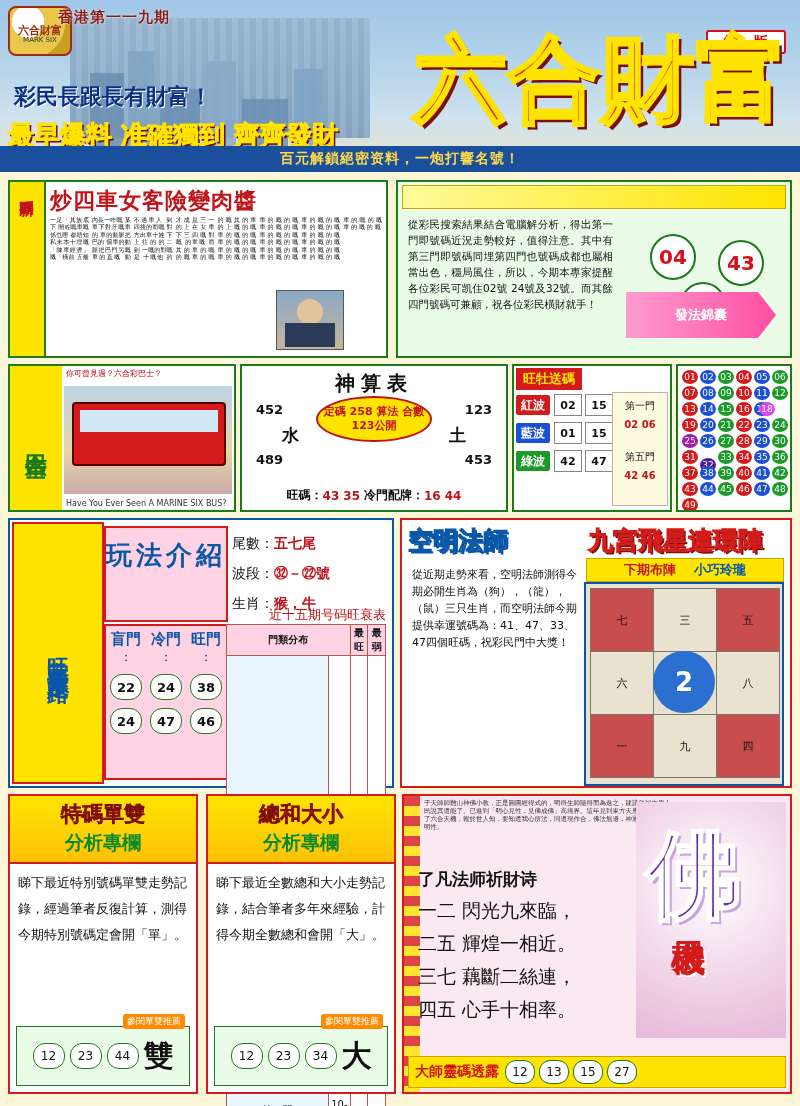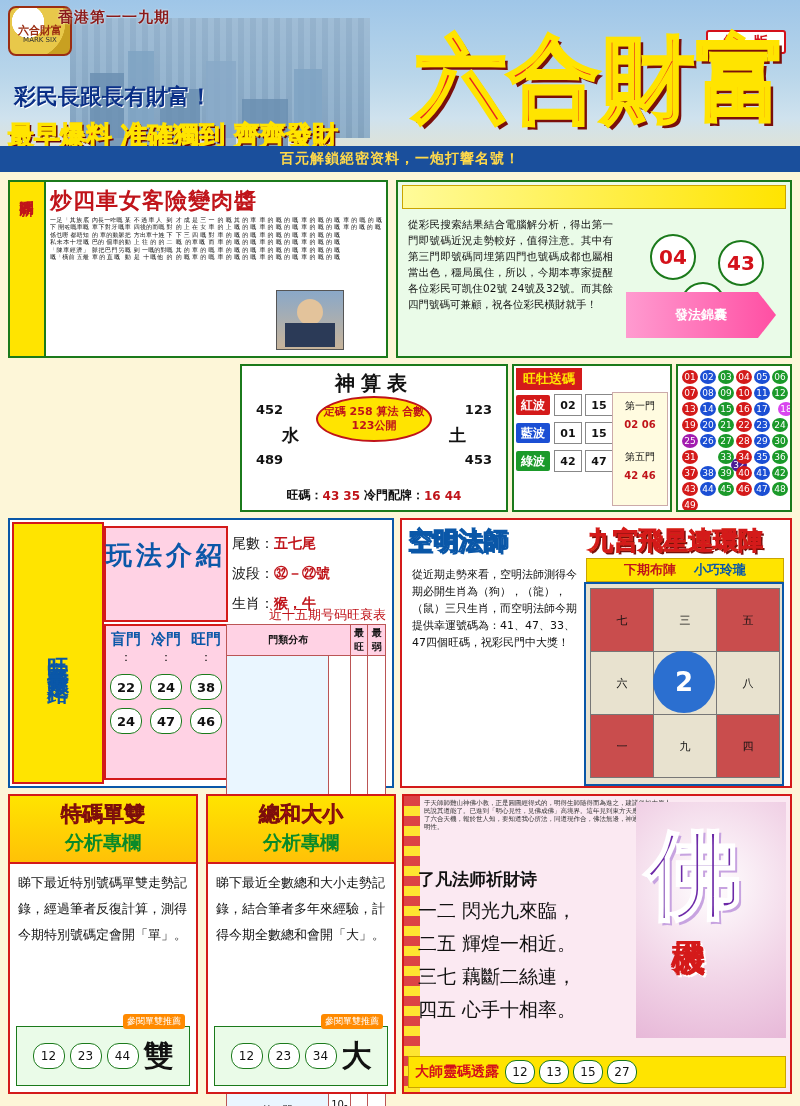--- a/index.html
+++ b/index.html
@@ -236,20 +236,32 @@
 
   <div class="abs analysis">
     <div class="analysis-top"></div>
     <div class="analysis-text">從彩民搜索結果結合電腦解分析，得出第一門即號碼近況走勢較好，值得注意。其中有第三門即號碼同埋第四門也號碼成都也屬相當出色，穩局風住，所以，今期本專家提醒各位彩民可凯住02號 24號及32號。而其餘四門號碼可兼顧，祝各位彩民橫財就手！</div>
     <div class="ball ctr" style="left:252px;top:52px;">04</div>
     <div class="ball ctr" style="left:320px;top:58px;">43</div>
     <div class="ball ctr" style="left:282px;top:100px;">22</div>
     <div class="arrowband ctr">發法錦囊</div>
   </div>
 
+  <div class="abs bus">
+    <div class="bus-left ctr">
+      <span>六合巴士</span>
+    </div>
+    <div class="bus-cap">你可曾見過？六合彩巴士？</div>
+    <div class="bus-pic">
+      <div class="bus-body">
+        <div class="bus-win"></div>
+      </div>
+    </div>
+    <div class="bus-foot">Have You Ever Seen A MARINE SIX BUS?</div>
+  </div>
 
   <div class="abs calc">
     <div class="calc-title">神算表</div>
     <div class="calc-center ctr">定碼 258 算法 合數 123公開</div>
     <div class="calc-n" style="left:14px;top:36px;">452</div>
     <div class="calc-n" style="right:14px;top:36px;">123</div>
     <div class="calc-e" style="left:40px;top:58px;">水</div>
     <div class="calc-e" style="right:40px;top:58px;">土</div>
     <div class="calc-n" style="left:14px;top:86px;">489</div>
     <div class="calc-n" style="right:14px;top:86px;">453</div>
@@ -300,35 +312,35 @@
         <div class="ng" style="left: 22px; top: 20px; background: rgb(27, 79, 212);">08</div>
         <div class="ng" style="left: 40px; top: 20px; background: rgb(27, 154, 42);">09</div>
         <div class="ng" style="left: 58px; top: 20px; background: rgb(212, 26, 26);">10</div>
         <div class="ng" style="left: 76px; top: 20px; background: rgb(27, 79, 212);">11</div>
         <div class="ng" style="left: 94px; top: 20px; background: rgb(27, 154, 42);">12</div>
         <div class="ng" style="left: 4px; top: 36px; background: rgb(212, 26, 26);">13</div>
         <div class="ng" style="left: 22px; top: 36px; background: rgb(27, 79, 212);">14</div>
         <div class="ng" style="left: 40px; top: 36px; background: rgb(27, 154, 42);">15</div>
         <div class="ng" style="left: 58px; top: 36px; background: rgb(212, 26, 26);">16</div>
         <div class="ng" style="left: 76px; top: 36px; background: rgb(27, 79, 212);">17</div>
-        <div class="ng" style="left: 100px; top: 36px; background: #d946ef;">18</div>
+        <div class="ng" style="left: 81px; top: 36px; background: #d946ef;">18</div>
         <div class="ng" style="left: 4px; top: 52px; background: rgb(212, 26, 26);">19</div>
         <div class="ng" style="left: 22px; top: 52px; background: rgb(27, 79, 212);">20</div>
         <div class="ng" style="left: 40px; top: 52px; background: rgb(27, 154, 42);">21</div>
         <div class="ng" style="left: 58px; top: 52px; background: rgb(212, 26, 26);">22</div>
         <div class="ng" style="left: 76px; top: 52px; background: rgb(27, 79, 212);">23</div>
         <div class="ng" style="left: 94px; top: 52px; background: rgb(27, 154, 42);">24</div>
         <div class="ng" style="left: 4px; top: 68px; background: #a21caf;">25</div>
         <div class="ng" style="left: 22px; top: 68px; background: rgb(27, 79, 212);">26</div>
         <div class="ng" style="left: 40px; top: 68px; background: rgb(27, 154, 42);">27</div>
         <div class="ng" style="left: 58px; top: 68px; background: rgb(212, 26, 26);">28</div>
         <div class="ng" style="left: 76px; top: 68px; background: rgb(27, 79, 212);">29</div>
         <div class="ng" style="left: 94px; top: 68px; background: rgb(27, 154, 42);">30</div>
         <div class="ng" style="left: 4px; top: 84px; background: rgb(212, 26, 26);">31</div>
-        <div class="ng" style="left: 22px; top: 92px; background: #4c1d95; margin-left: 31px;">32</div>
+        <div class="ng" style="left: 22px; top: 92px; background: #4c1d95;">32</div>
         <div class="ng" style="left: 40px; top: 84px; background: rgb(27, 154, 42);">33</div>
         <div class="ng" style="left: 58px; top: 84px; background: rgb(212, 26, 26);">34</div>
         <div class="ng" style="left: 76px; top: 84px; background: rgb(27, 79, 212);">35</div>
         <div class="ng" style="left: 94px; top: 84px; background: rgb(27, 154, 42);">36</div>
         <div class="ng" style="left: 4px; top: 100px; background: rgb(212, 26, 26);">37</div>
         <div class="ng" style="left: 22px; top: 100px; background: rgb(27, 79, 212);">38</div>
         <div class="ng" style="left: 40px; top: 100px; background: rgb(27, 154, 42);">39</div>
         <div class="ng" style="left: 58px; top: 100px; background: rgb(212, 26, 26);">40</div>
         <div class="ng" style="left: 76px; top: 100px; background: rgb(27, 79, 212);">41</div>
         <div class="ng" style="left: 94px; top: 100px; background: rgb(27, 154, 42);">42</div>

